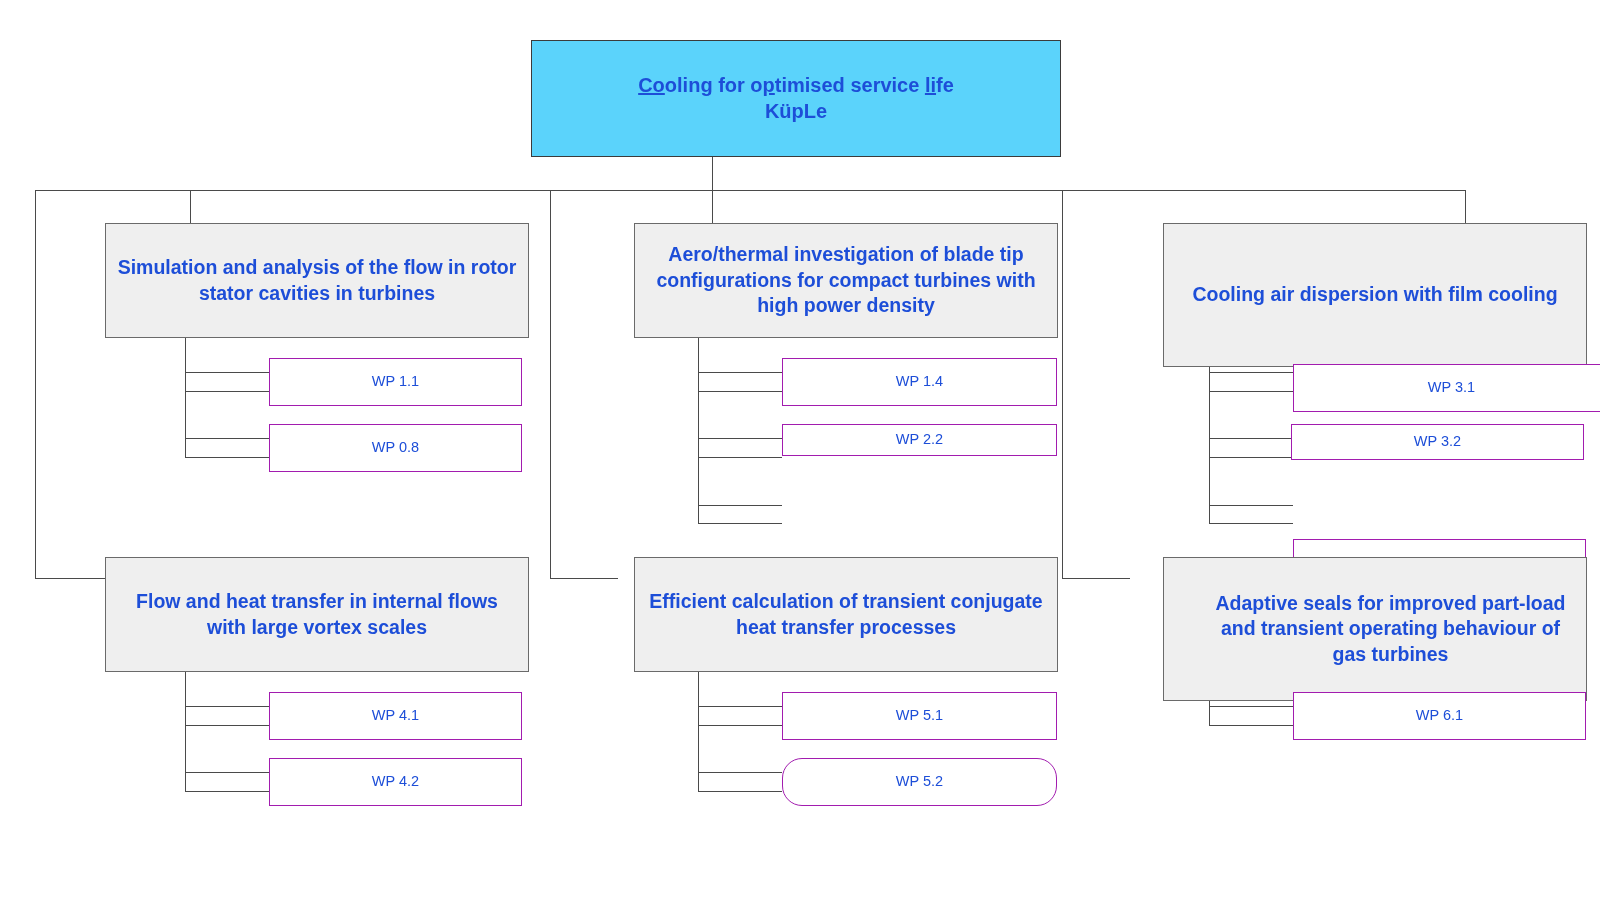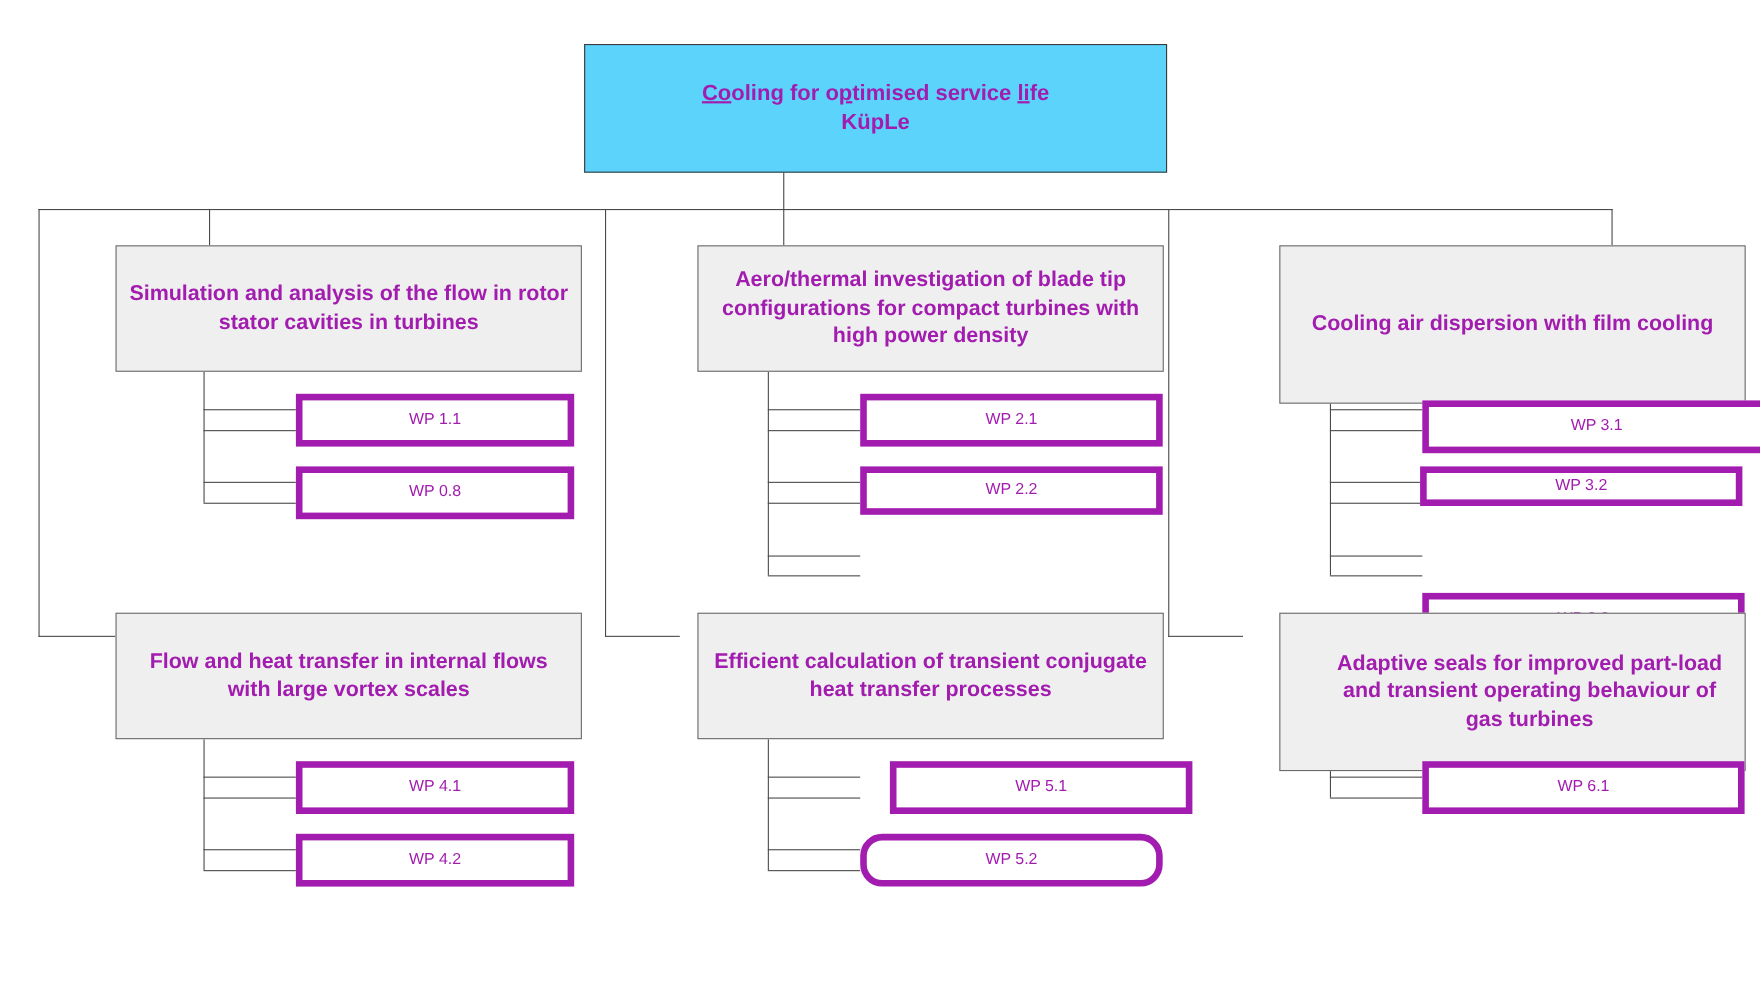--- a/index.html
+++ b/index.html
@@ -23,42 +23,42 @@
 
   
   .box {
     position: absolute;
     box-sizing: border-box;
     display: flex;
     align-items: center;
     justify-content: center;
     text-align: center;
     border: 1px solid #555555;
-    color: #a21caf;
+    color: #1d4ed8;
     z-index: 5;
   }
   .box-title {
     background: #5BD3FB;
     border: 1px solid #3b3b3b;
     font-size: 20px;
     font-weight: bold;
     line-height: 1.28;
   }
   .box-title .ul { text-decoration: underline; }
   .box-main {
     background: #efefef;
     border: 1px solid #6a6a6a;
     font-size: 19.5px;
     font-weight: bold;
     line-height: 1.30;
     padding: 0 10px;
   }
   .box-wp {
     background: #ffffff;
-    border: 6px solid #a21caf;
+    border: 1px solid #a21caf;
     font-size: 14.5px;
     font-weight: normal;
     line-height: 1.2;
   }
 
   
   .ln {
     position: absolute;
     background: #4a4a4a;
     z-index: 1;
@@ -137,25 +137,25 @@
 
   <div class="box box-main" style="left:105px; top:223px; width:424px; height:115px;">Simulation and analysis of the flow in rotor stator cavities in turbines</div>
   <div class="box box-wp" style="left:269px; top:358px; width:253px; height:48px;">WP 1.1</div>
   <div class="box box-wp" style="left:269px; top:424px; width:253px; height:48px;">WP 0.8</div>
 
   <div class="box box-main" style="left:105px; top:557px; width:424px; height:115px;">Flow and heat transfer in internal flows with large vortex scales</div>
   <div class="box box-wp" style="left:269px; top:692px; width:253px; height:48px;">WP 4.1</div>
   <div class="box box-wp" style="left:269px; top:758px; width:253px; height:48px;">WP 4.2</div>
 
   <div class="box box-main" style="left:634px; top:223px; width:424px; height:115px;">Aero/thermal investigation of blade tip configurations for compact turbines with high power density</div>
-  <div class="box box-wp" style="left:782px; top:358px; width:275px; height:48px;">WP 2.1</div>
-  <div class="box box-wp" style="left:782px; top:424px; width:275px; height:44px;">WP 2.2</div>
+  <div class="box box-wp" style="left:782px; top:358px; width:275px; height:48px;">WP 1.4</div>
+  <div class="box box-wp" style="left:782px; top:424px; width:275px; height:32px;">WP 2.2</div>
 
   <div class="box box-main" style="left:634px; top:557px; width:424px; height:115px;">Efficient calculation of transient conjugate heat transfer processes</div>
-  <div class="box box-wp" style="left:782px; top:692px; width:275px; height:48px;margin-left:27px;">WP 5.1</div>
+  <div class="box box-wp" style="left:782px; top:692px; width:275px; height:48px;">WP 5.1</div>
   <div class="box box-wp" style="left:782px; top:758px; width:275px; height:48px;border-radius:20px;">WP 5.2</div>
 
   <div class="box box-main" style="left:1163px; top:223px; width:424px; height:144px;">Cooling air dispersion with film cooling</div>
   <div class="box box-wp" style="left:1293px; top:364px; width:317px; height:48px;">WP 3.1</div>
   <div class="box box-wp" style="left:1291px; top:424px; width:293px; height:36px;">WP 3.2</div>
   <div class="box box-wp" style="left:1293px; top:492px; width:293px; height:48px;margin-top:47px;">WP 3.3</div>
 
   <div class="box box-main" style="left:1163px; top:557px; width:424px; height:144px;padding-left:41px;">Adaptive seals for improved part-load and transient operating behaviour of gas turbines</div>
   <div class="box box-wp" style="left:1293px; top:692px; width:293px; height:48px;">WP 6.1</div>
 

